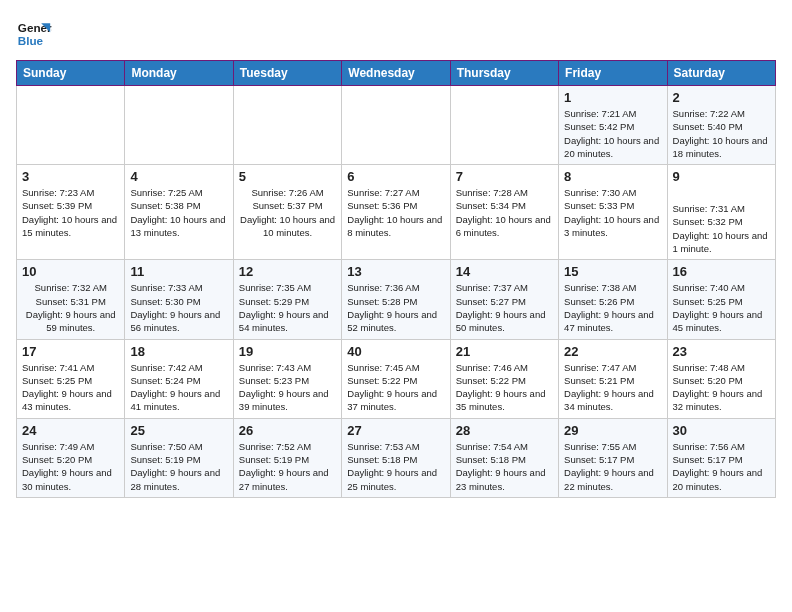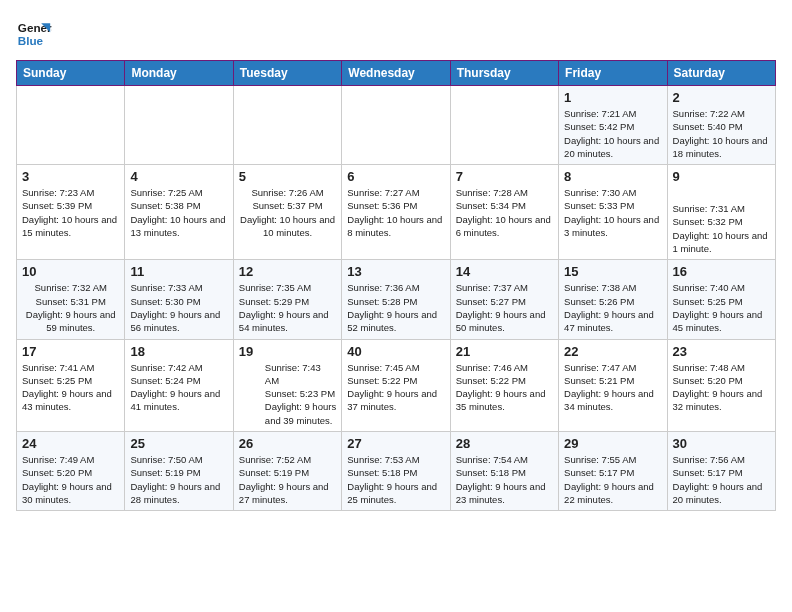--- a/index.html
+++ b/index.html
@@ -223,21 +223,21 @@
 Daylight: 9 hours and 43 minutes.</div>
         </td>
         <td>
           <span class="day-num">18</span>
           <div class="day-info" style="white-space: pre-line;">Sunrise: 7:42 AM
 Sunset: 5:24 PM
 Daylight: 9 hours and 41 minutes.</div>
         </td>
         <td>
           <span class="day-num">19</span>
-          <div class="day-info" style="white-space: pre-line; margin-left: 26px;">Sunrise: 7:43 AM
+          <div class="day-info" style="white-space: pre-line;">Sunrise: 7:43 AM
 Sunset: 5:23 PM
 Daylight: 9 hours and 39 minutes.</div>
         </td>
         <td>
           <span class="day-num">40</span>
           <div class="day-info" style="white-space: pre-line;">Sunrise: 7:45 AM
 Sunset: 5:22 PM
 Daylight: 9 hours and 37 minutes.</div>
         </td>
         <td>

